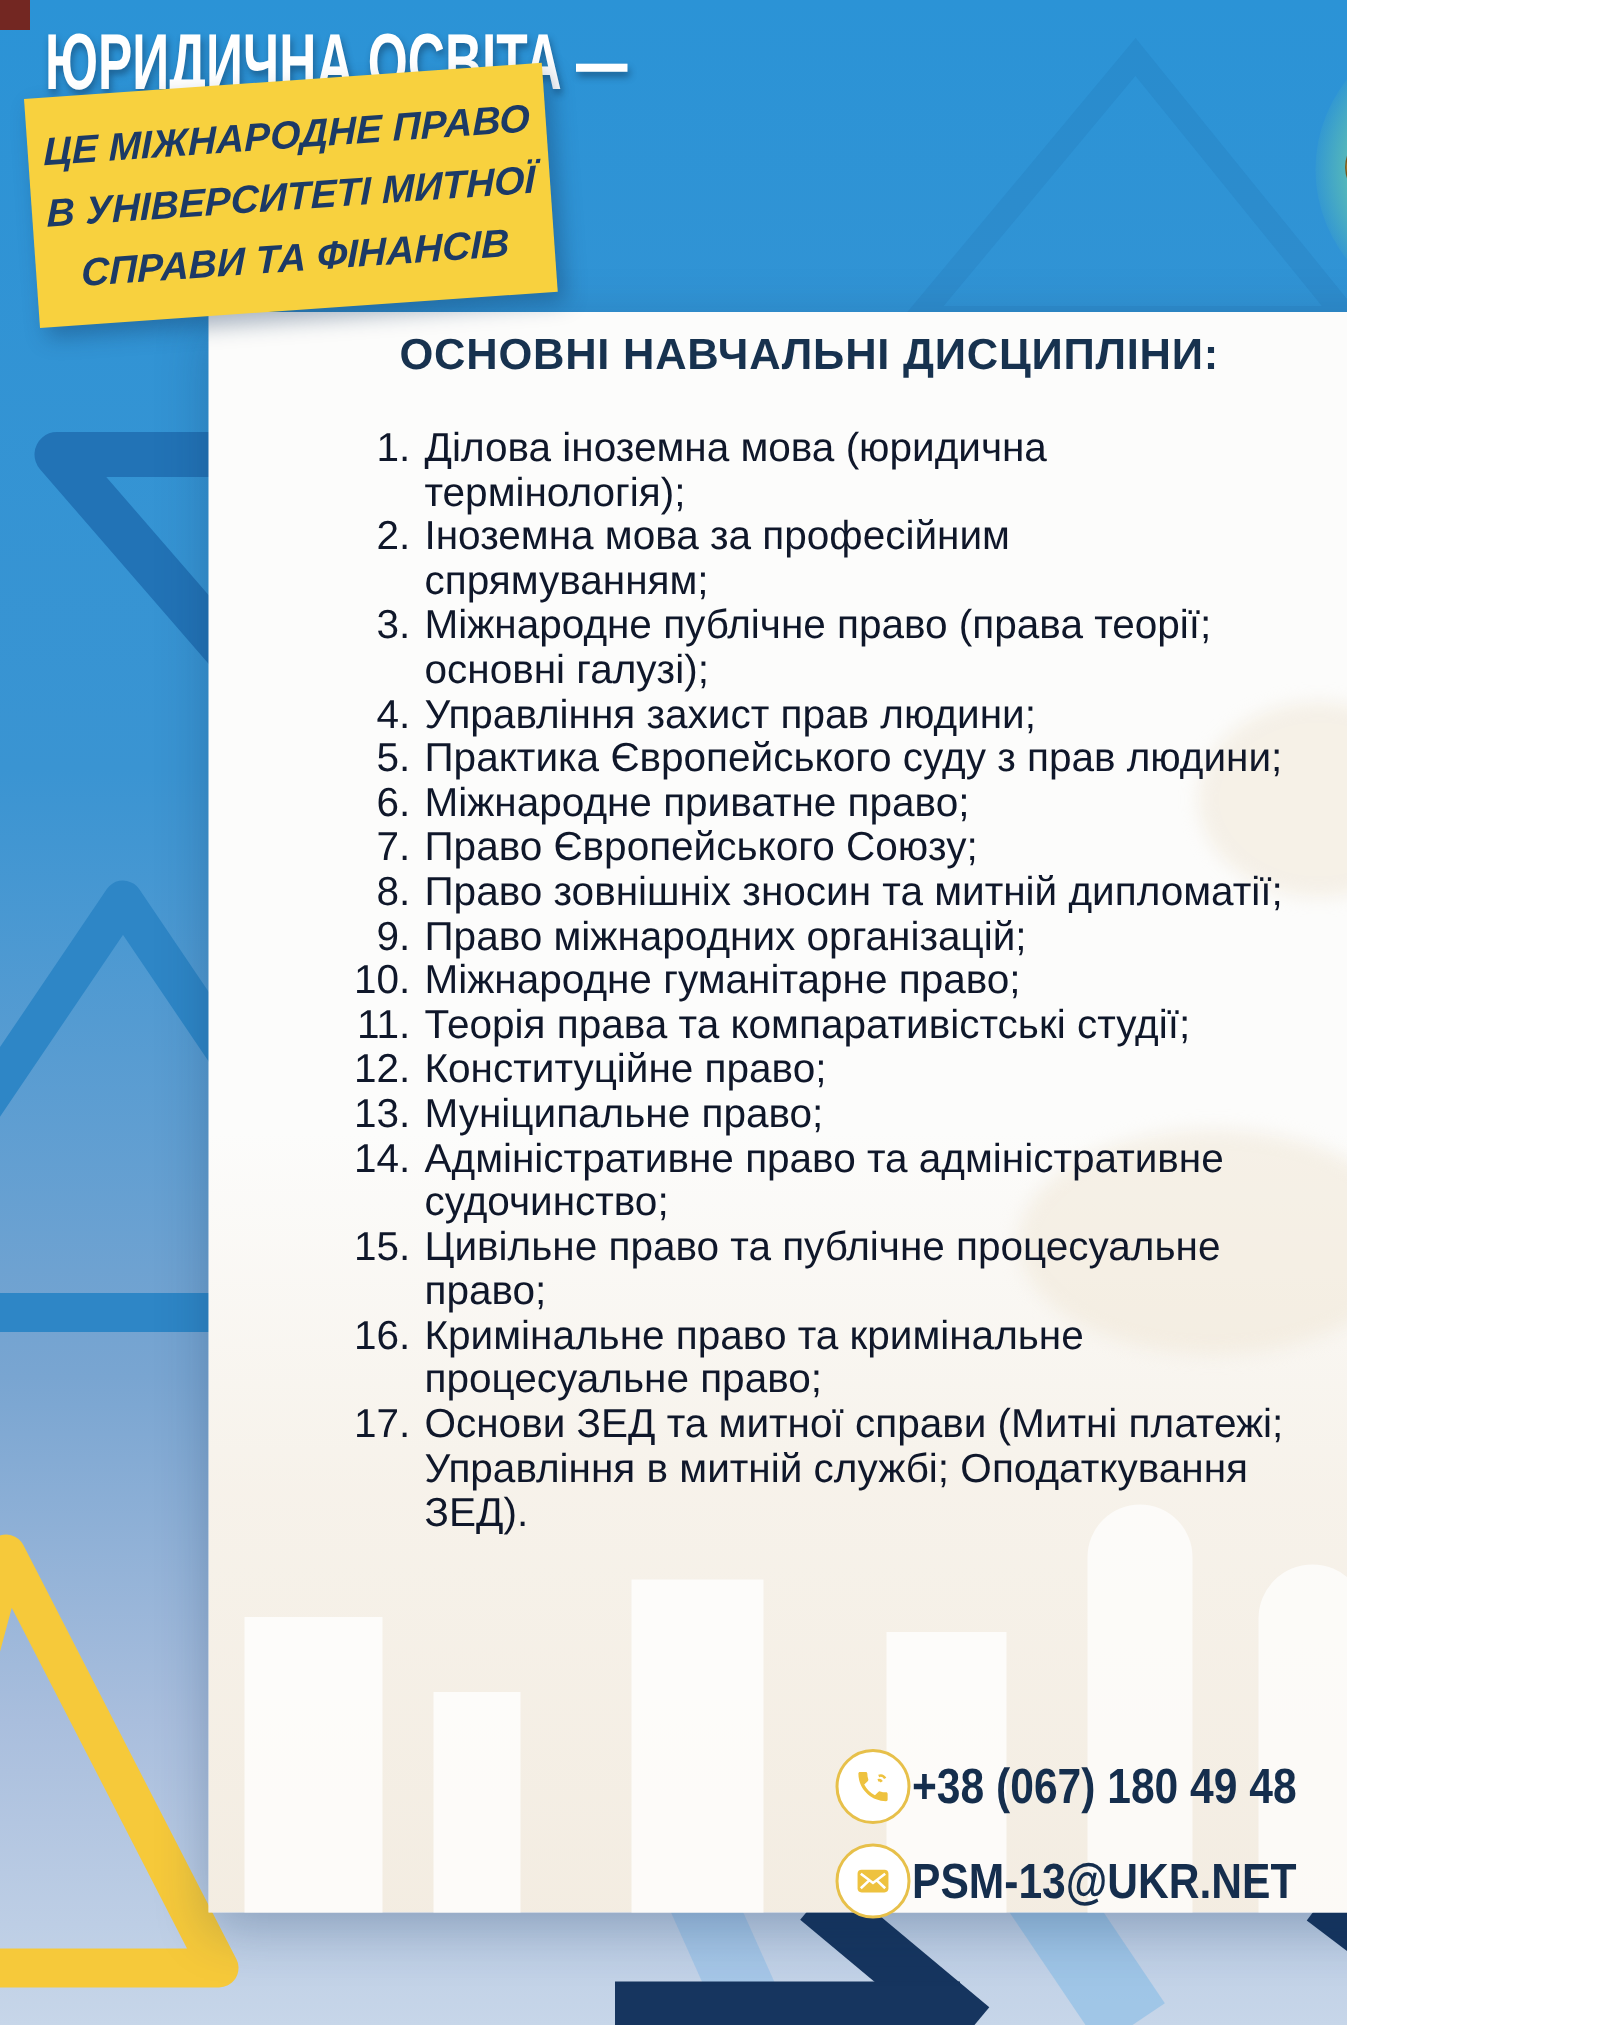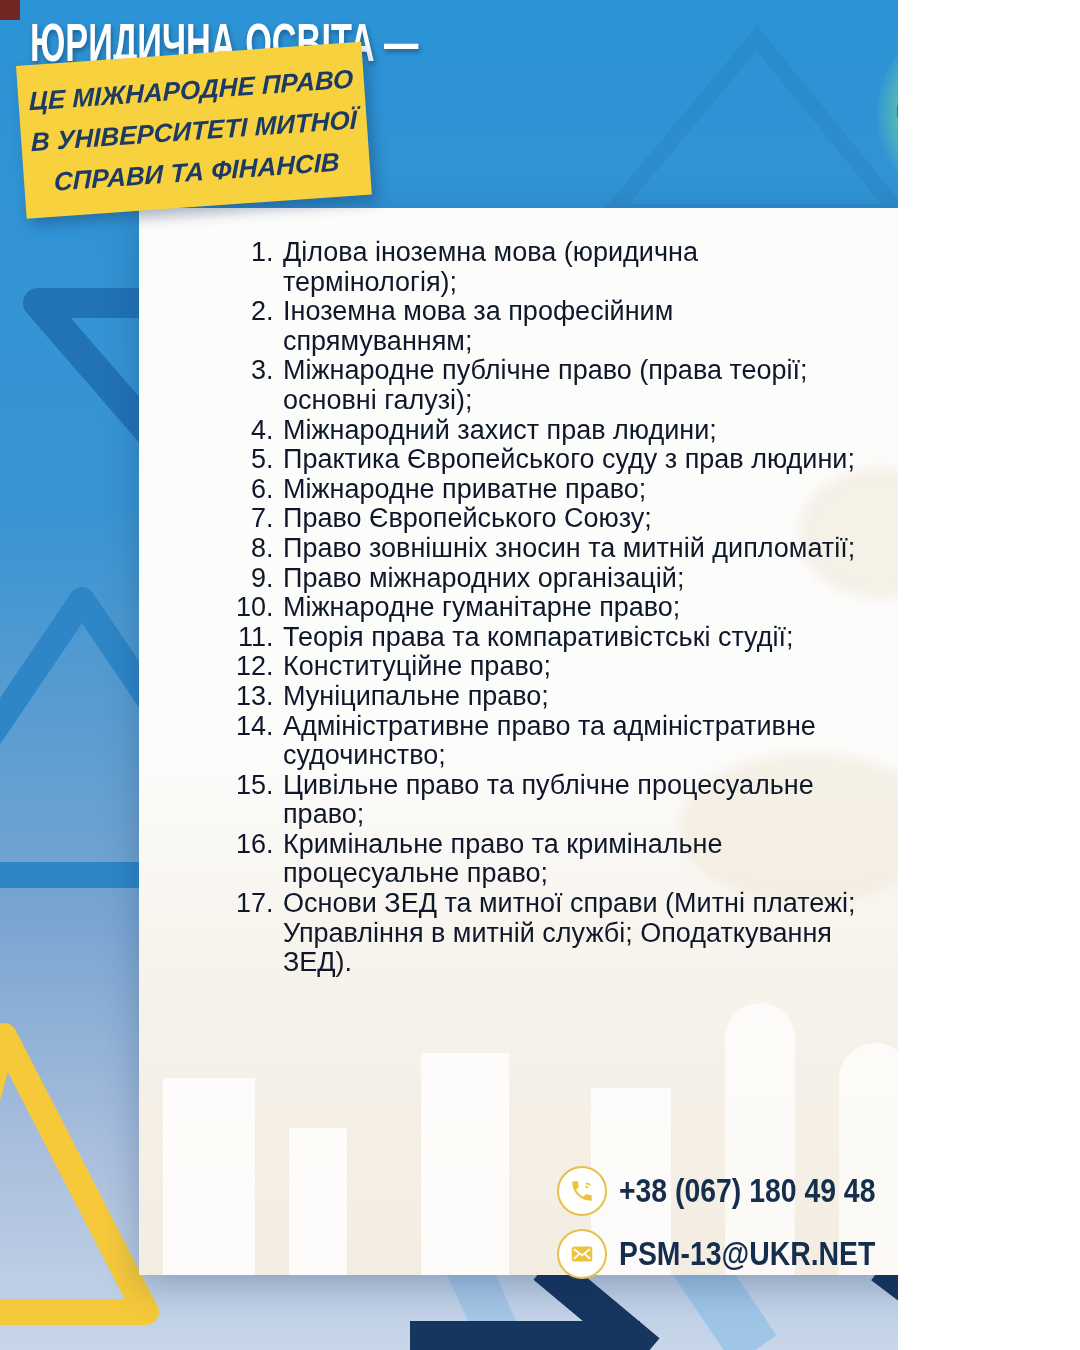--- a/index.html
+++ b/index.html
@@ -40,21 +40,21 @@
   .disciplines{position:relative;margin:30px 0 0 0;padding:0 0 0 142px;width:717px;
     box-sizing:border-box;color:#0f172a;font-size:27px;line-height:29.6px;font-weight:400;}
   .disciplines li{margin:0;padding-left:2px;}
 
   
   .guarantor{position:absolute;left:36px;top:939px;z-index:2;}
   .guarantor div{font-size:28px;line-height:32.5px;font-weight:800;color:#152e4d;
     transform:scaleX(0.96);transform-origin:left;white-space:nowrap;}
   .guarantor .specialty{color:#2e98d5;}
   .contacts{position:absolute;left:418px;top:958px;z-index:2;}
-  .contact-row{display:flex;align-items:center;gap:12px;margin-bottom:13px;}
+  .contact-row{display:flex;align-items:center;gap:1px;margin-bottom:13px;}
   .c-icon{width:46px;height:46px;border-radius:50%;border:2.5px solid #e7c04a;
     display:flex;align-items:center;justify-content:center;flex:0 0 auto;background:#fff;}
   .c-text{font-size:33px;font-weight:800;color:#152e4d;white-space:nowrap;
     transform:scaleX(0.86);transform-origin:left;}
 </style>
 </head>
 <body>
 
 <div class="poster">
 
@@ -168,30 +168,31 @@
       <div class="wm-blob" style="left:540px;top:545px;width:260px;height:150px;"></div>
       <div class="wm-blob" style="left:660px;top:260px;width:160px;height:130px;"></div>
       <div class="wm-col" style="left:24px;top:870px;width:92px;height:200px;"></div>
       <div class="wm-col" style="left:150px;top:920px;width:58px;height:150px;"></div>
       <div class="wm-col" style="left:282px;top:845px;width:88px;height:225px;"></div>
       <div class="wm-col" style="left:452px;top:880px;width:80px;height:190px;"></div>
       <div class="wm-arch" style="left:586px;top:795px;width:70px;height:275px;"></div>
       <div class="wm-arch" style="left:700px;top:835px;width:72px;height:235px;"></div>
     </div>
 
+    <h2 class="card-heading">ОСНОВНІ НАВЧАЛЬНІ ДИСЦИПЛІНИ:</h2>
 
     <ol class="disciplines">
 
         <li><span>Ділова іноземна мова (юридична термінологія);</span></li>
 
         <li><span>Іноземна мова за професійним спрямуванням;</span></li>
 
         <li><span>Міжнародне публічне право (права теорії; основні галузі);</span></li>
 
-        <li><span>Міжнародний захист прав людини;</span></li>
+        <li><span>Управління захист прав людини;</span></li>
 
         <li><span>Практика Європейського суду з прав людини;</span></li>
 
         <li><span>Міжнародне приватне право;</span></li>
 
         <li><span>Право Європейського Союзу;</span></li>
 
         <li><span>Право зовнішніх зносин та митній дипломатії;</span></li>
 
         <li><span>Право міжнародних організацій;</span></li>

